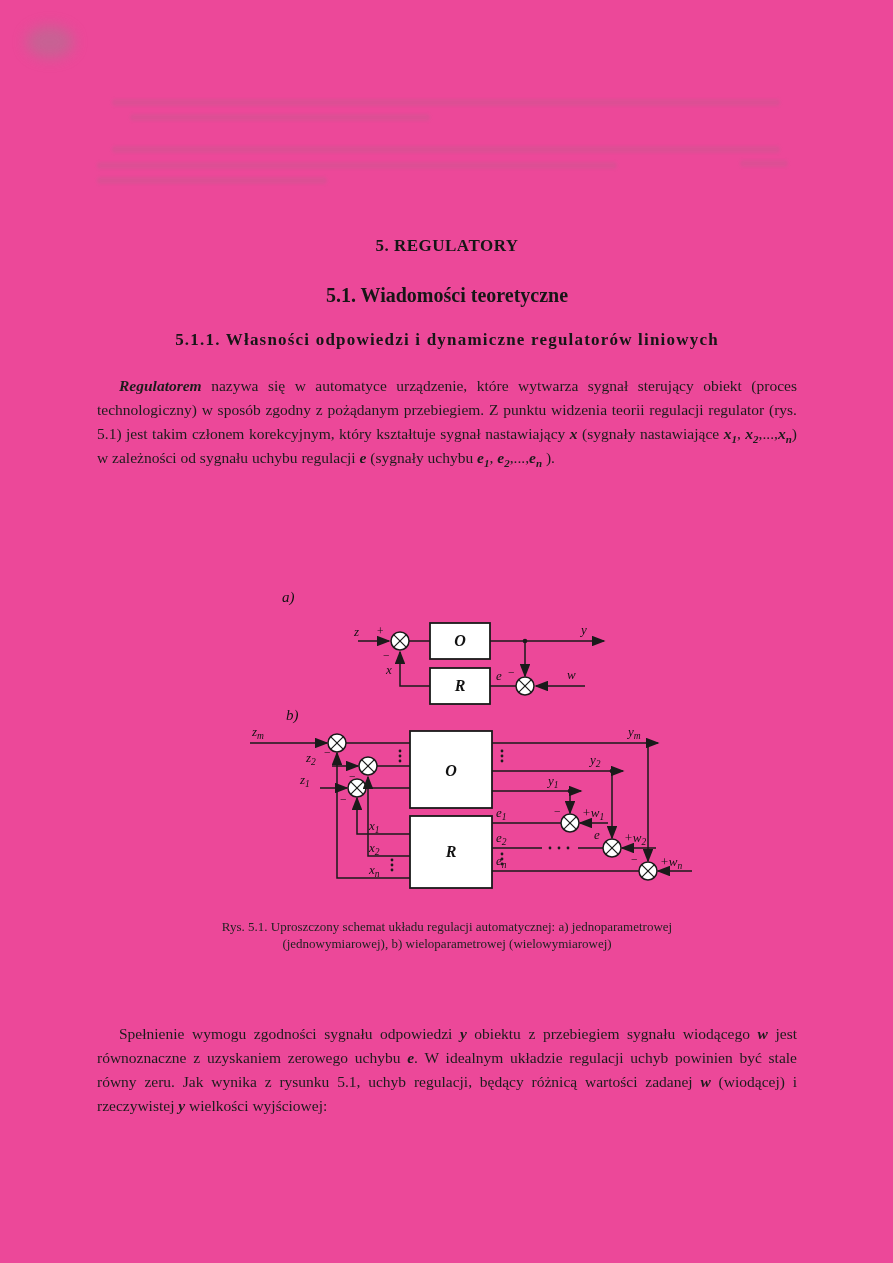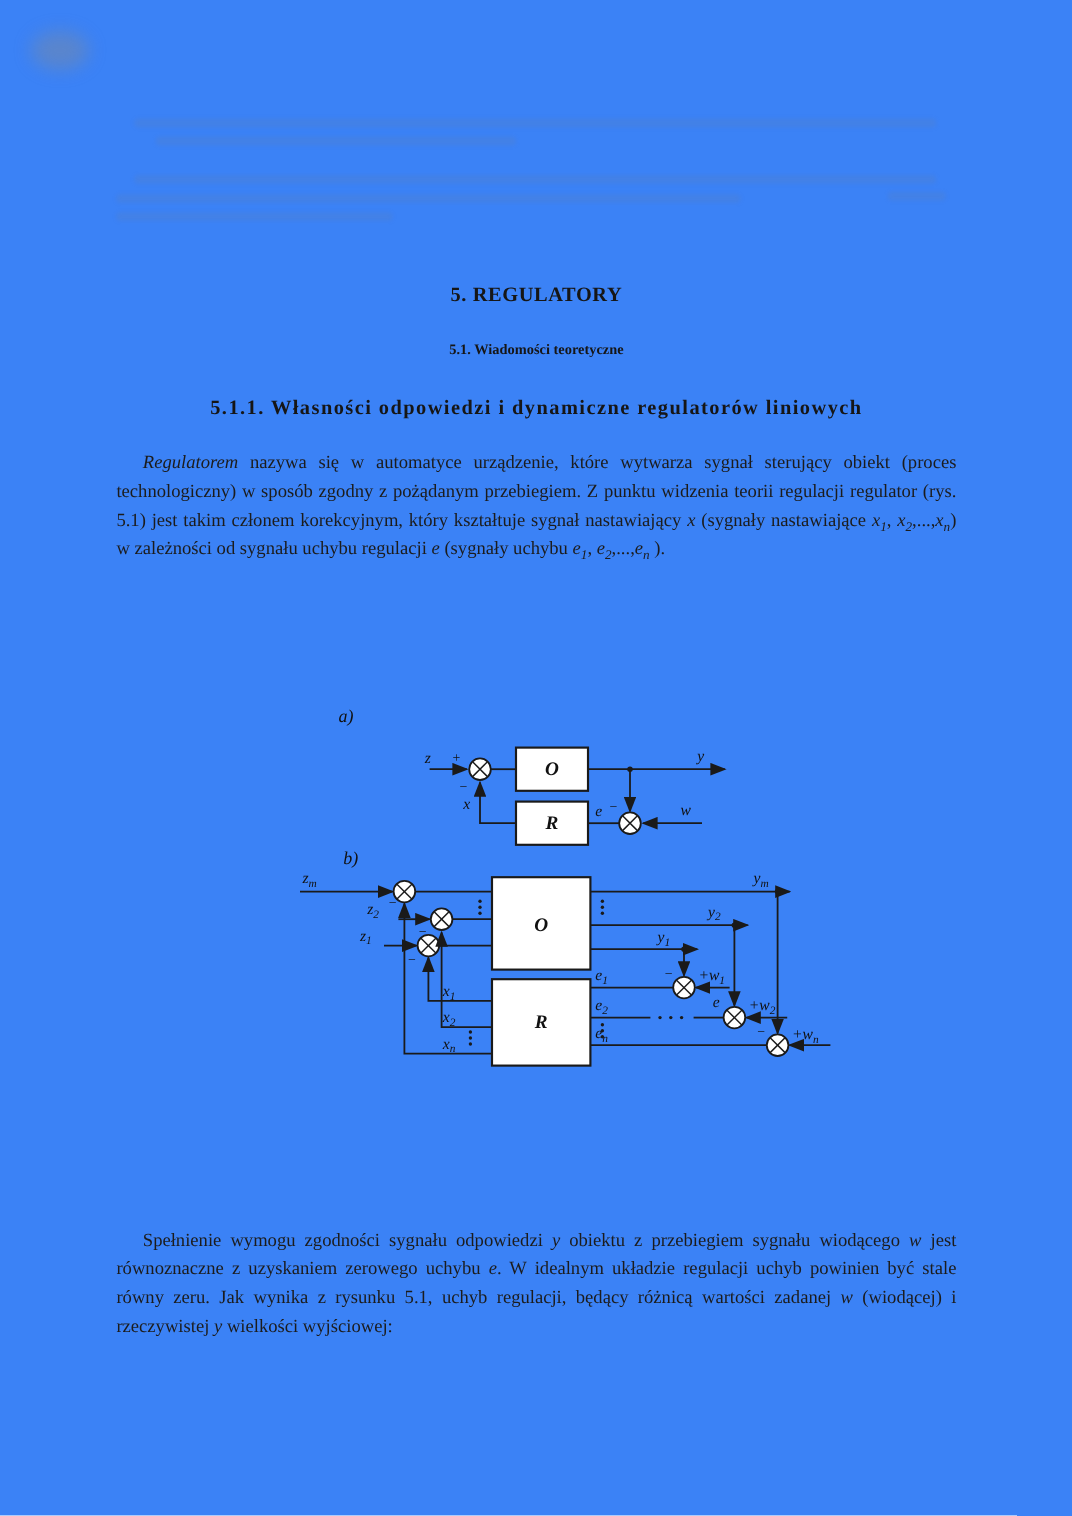--- a/index.html
+++ b/index.html
@@ -2,43 +2,43 @@
 <html><head>
 <meta charset="utf-8">
 <style>
   * { margin:0; padding:0; box-sizing:border-box; }
   html,body { background:#ffffff; }
   body {
     width:893px; height:1263px; position:relative;
     font-family:"Liberation Serif", serif; color:#1f1f1f;
     overflow:hidden;
   }
-  .page { position:absolute; inset:0; background:#3b82f6; }
+  .page { position:absolute; inset:0; background:#ec4899; }
   .smudge {
     position:absolute; left:26px; top:26px; width:48px; height:32px;
     background:rgba(140,140,140,.38); filter:blur(7px); border-radius:50%;
   }
   .bleed {
     position:absolute; height:7px; background:rgba(125,125,125,.13);
     filter:blur(1.6px); border-radius:3px;
   }
   h1,h2,h3 {
     position:absolute; left:97px; width:700px; text-align:center;
     font-weight:bold; color:#161616;
   }
   h1 { top:236px; font-size:17px; letter-spacing:.5px; }
-  h2 { top:284px; font-size:12px; }
+  h2 { top:284px; font-size:20px; }
   h3 { top:330px; font-size:17px; letter-spacing:1.2px; }
   .body-text {
     position:absolute; left:97px; width:700px; text-align:justify;
     font-size:15.5px; line-height:24px; color:#1c1c1c;
   }
   .p1 { top:374px; text-indent:22px; }
   .p2 { top:1022px; text-indent:22px; }
-  .it { font-style:italic; }
+  .it { font-style:italic;font-weight:bold; }
   sub { font-size:11px; line-height:0; }
   figure { position:absolute; left:240px; top:586px; width:470px; height:330px; }
   .caption {
     position:absolute; left:97px; top:918px; width:700px; text-align:center;
     font-size:13px; line-height:17px; color:#222;
   }
   
   svg text { font-family:"Liberation Serif", serif; font-style:italic; font-size:13px; fill:#111; }
   svg .tag { font-size:15px; }
   svg .sign { font-size:11.5px; font-style:normal; }
@@ -240,16 +240,20 @@
 
         <g>
           <circle class="dot" cx="152" cy="274" r="1.4"></circle>
           <circle class="dot" cx="152" cy="279" r="1.4"></circle>
           <circle class="dot" cx="152" cy="284" r="1.4"></circle>
         </g>
       </g>
     </svg>
   </figure>
 
+  <div class="caption">
+    <span>Rys. 5.1. Uproszczony schemat układu regulacji automatycznej: a) jednoparametrowej</span><br>
+    <span>(jednowymiarowej), b) wieloparametrowej (wielowymiarowej)</span>
+  </div>
 
   <p class="body-text p2"><span>Spełnienie wymogu zgodności sygnału odpowiedzi </span><span class="it">y</span><span> obiektu z przebiegiem sygnału wiodącego </span><span class="it">w</span><span> jest równoznaczne z uzyskaniem zerowego uchybu </span><span class="it">e</span><span>. W idealnym układzie regulacji uchyb powinien być stale równy zeru. Jak wynika z rysunku 5.1, uchyb regulacji, będący różnicą wartości zadanej </span><span class="it">w</span><span> (wiodącej) i rzeczywistej </span><span class="it">y</span><span> wielkości wyjściowej:</span></p>
 
 </div>
 
 </body></html>

